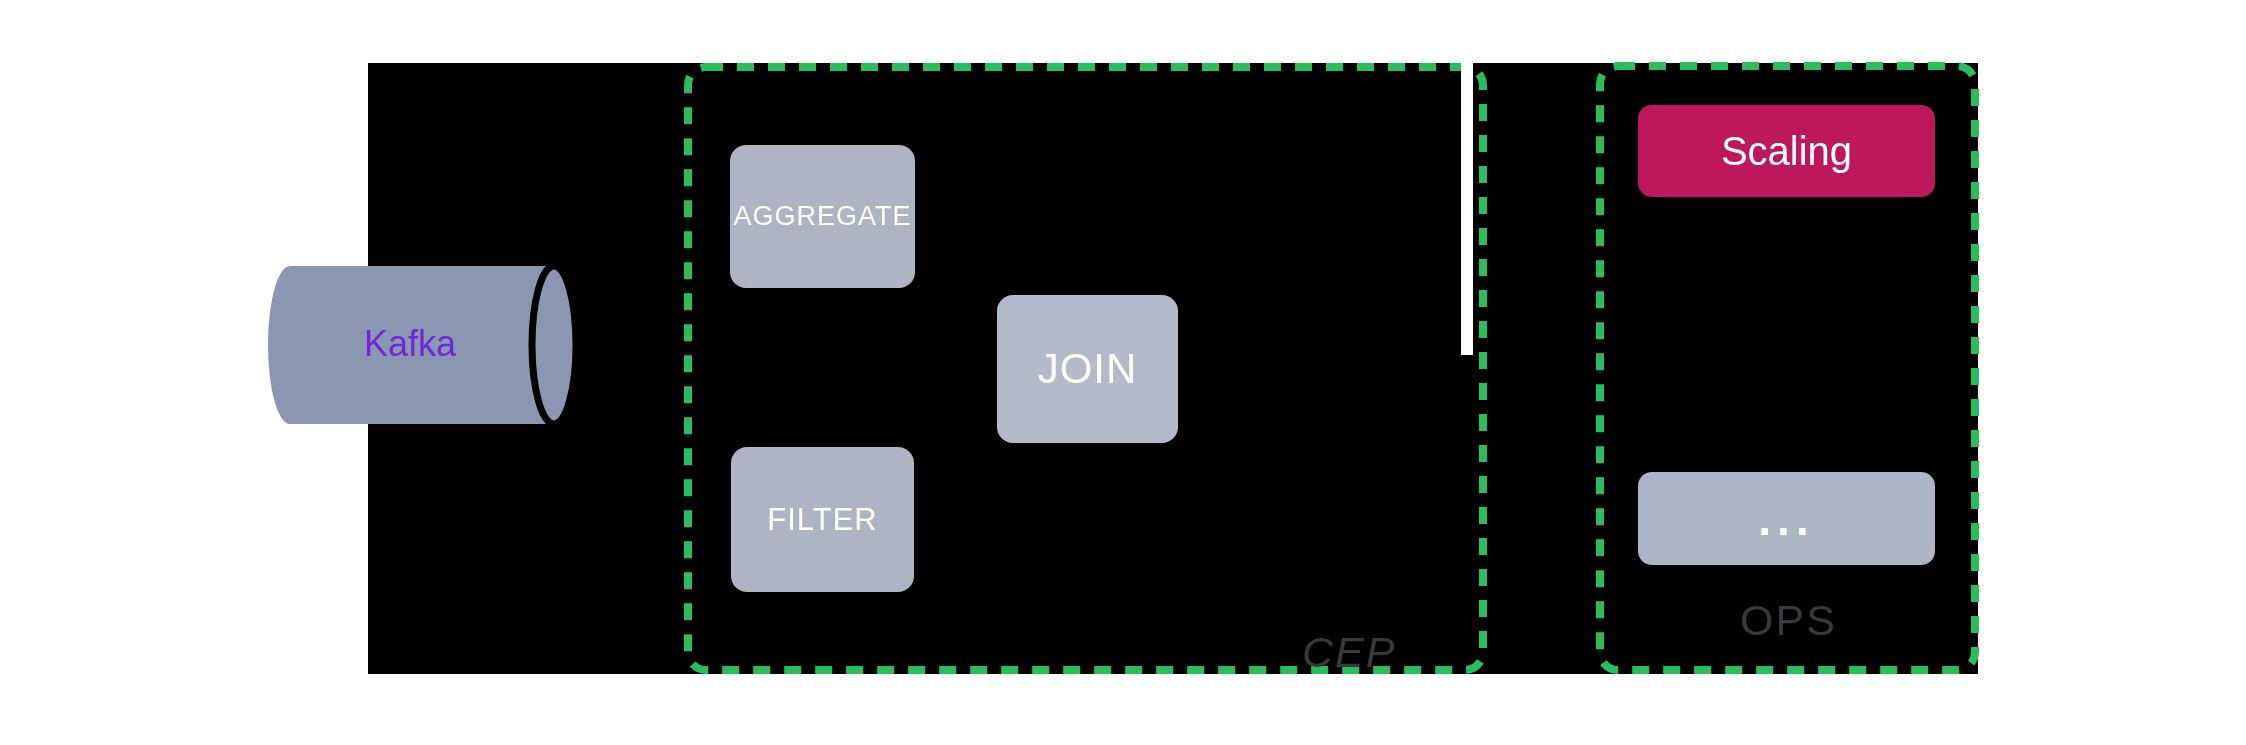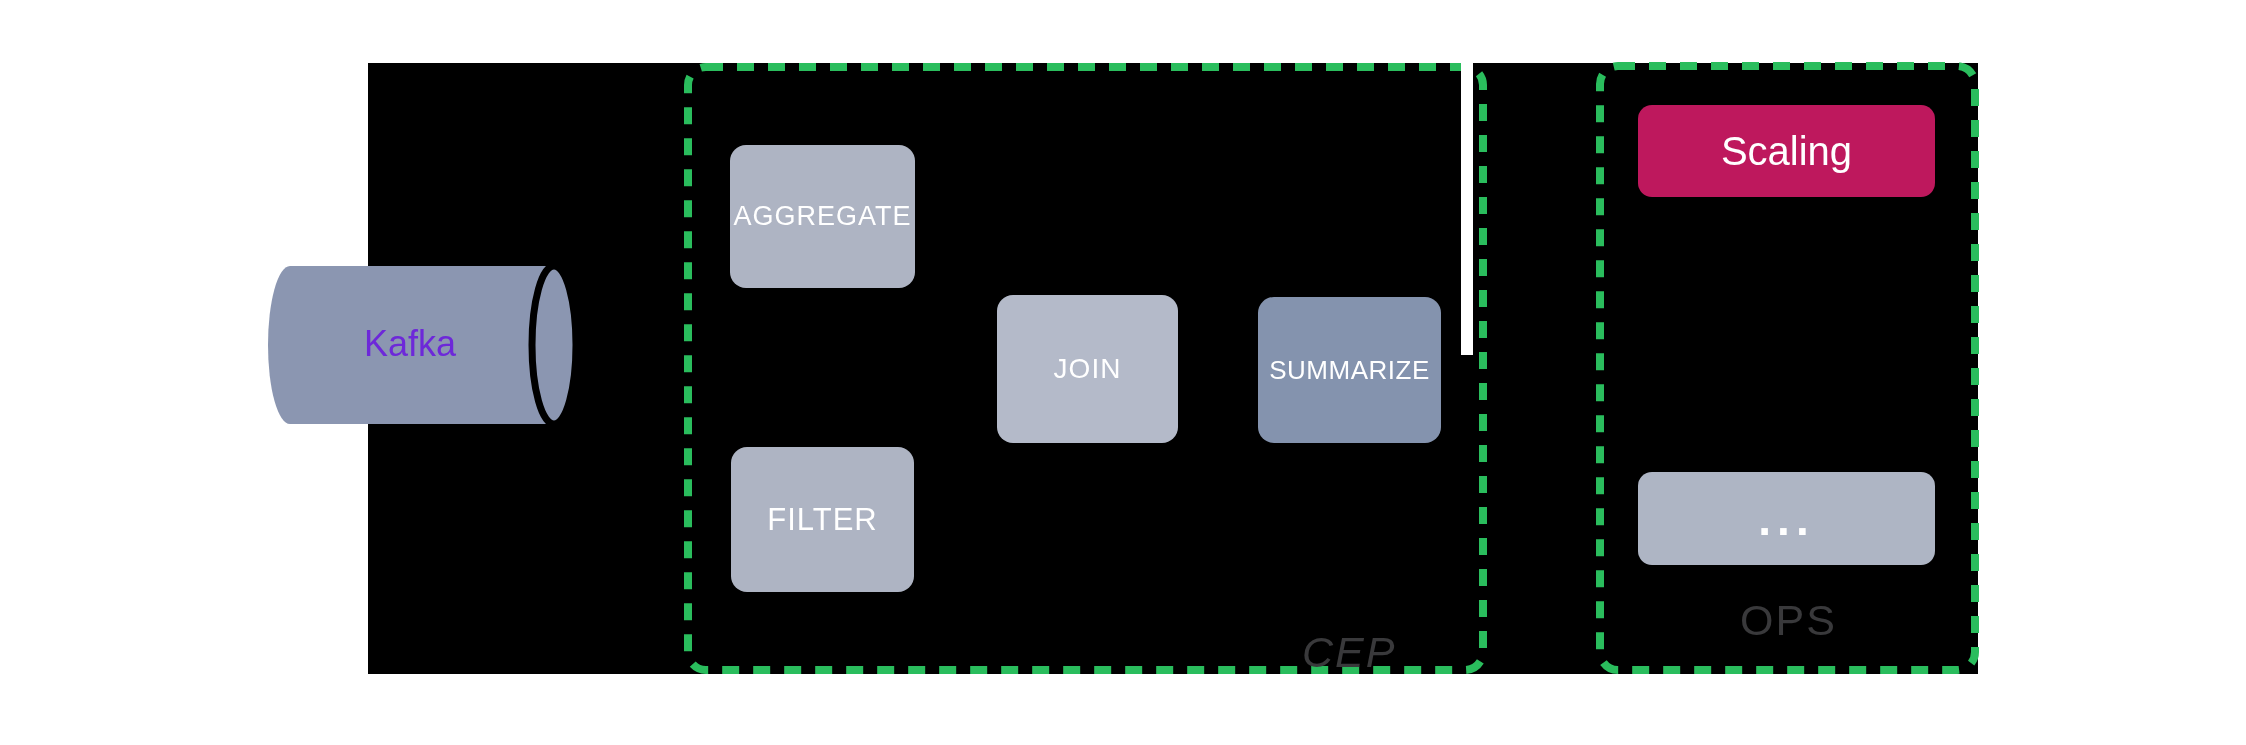--- a/index.html
+++ b/index.html
@@ -9,21 +9,21 @@
   }
   .zone-bg{position:absolute;left:368px;top:63px;width:1610px;height:611px;background:#000000;}
   .overlay-svg{position:absolute;left:0;top:0;}
   .gap-stripe{position:absolute;left:1461px;top:63px;width:12px;height:292px;background:#ffffff;}
   .node{
     position:absolute;border-radius:16px;display:flex;align-items:center;justify-content:center;
     color:#ffffff;background:#aeb4c3;text-align:center;
   }
   .node.aggregate{left:730px;top:145px;width:185px;height:143px;font-size:27px;letter-spacing:1px;}
   .node.filter{left:731px;top:447px;width:183px;height:145px;font-size:31px;letter-spacing:1px;}
-  .node.join{left:997px;top:295px;width:181px;height:148px;font-size:28px;letter-spacing:1px;background:#b4bac9;}
+  .node.join{left:997px;top:295px;width:181px;height:148px;font-size:42px;letter-spacing:1px;background:#b4bac9;}
   .node.summarize{left:1258px;top:297px;width:183px;height:146px;font-size:26px;letter-spacing:0.5px;background:#8493ae;}
   .action{
     position:absolute;left:1638px;width:297px;border-radius:14px;display:flex;align-items:center;justify-content:center;
     color:#ffffff;background:#aeb5c4;font-size:40px;
   }
   .action.scaling{top:105px;height:92px;}
   .action.mail{top:230px;height:91px;}
   .action.sms{top:352px;height:91px;letter-spacing:1px;}
   .action.dots{top:472px;height:93px;font-size:46px;letter-spacing:6px;font-weight:bold;}
   .kafka-label{
@@ -51,21 +51,20 @@
   <div class="gap-stripe" style="background: rgb(255, 255, 255);"></div>
 
   <div class="kafka-label">Kafka</div>
 
   <div class="node filter" style="background: rgb(174, 180, 195);">FILTER</div>
 
   <div class="node aggregate" style="background: rgb(174, 180, 195);">AGGREGATE</div>
 
   <div class="node join" style="background: rgb(180, 186, 201);">JOIN</div>
 
-  <div class="node summarize" style="background: rgb(132, 147, 174);">SUMMARIZE</div>
 
   <div class="action scaling" style="background: #be185d;">Scaling</div>
 
 
 
   <div class="action dots" style="background: rgb(174, 181, 196);">...</div>
 
   <div class="zone-label cep" style="color: rgb(57, 57, 59);">CEP</div>
 
   <div class="zone-label ops" style="color: rgb(57, 57, 59);">OPS</div>

